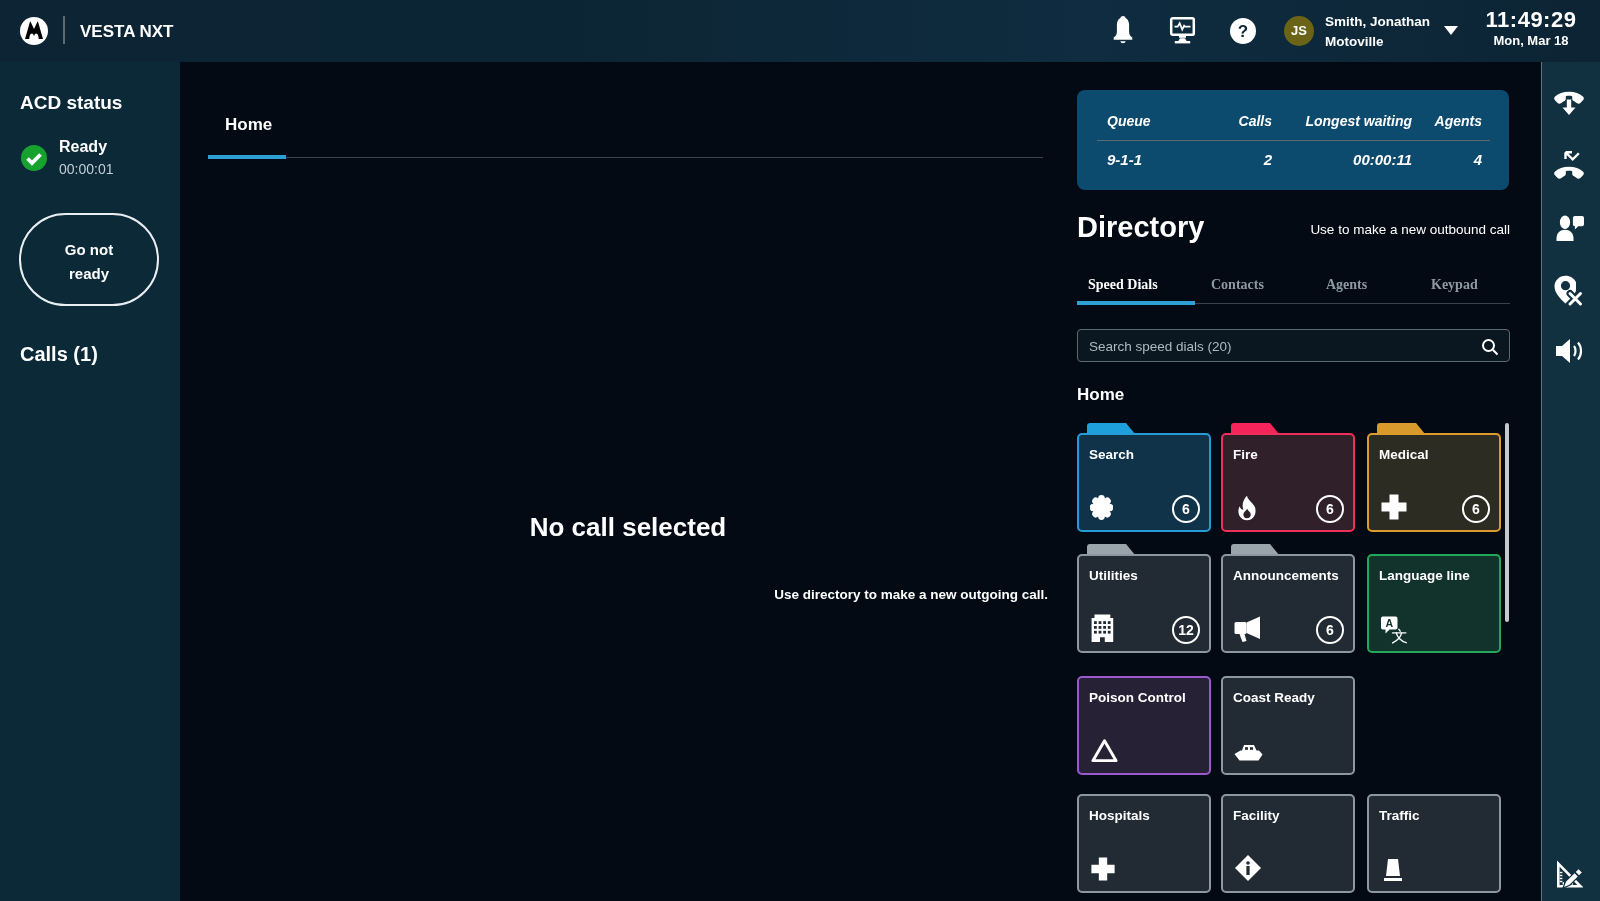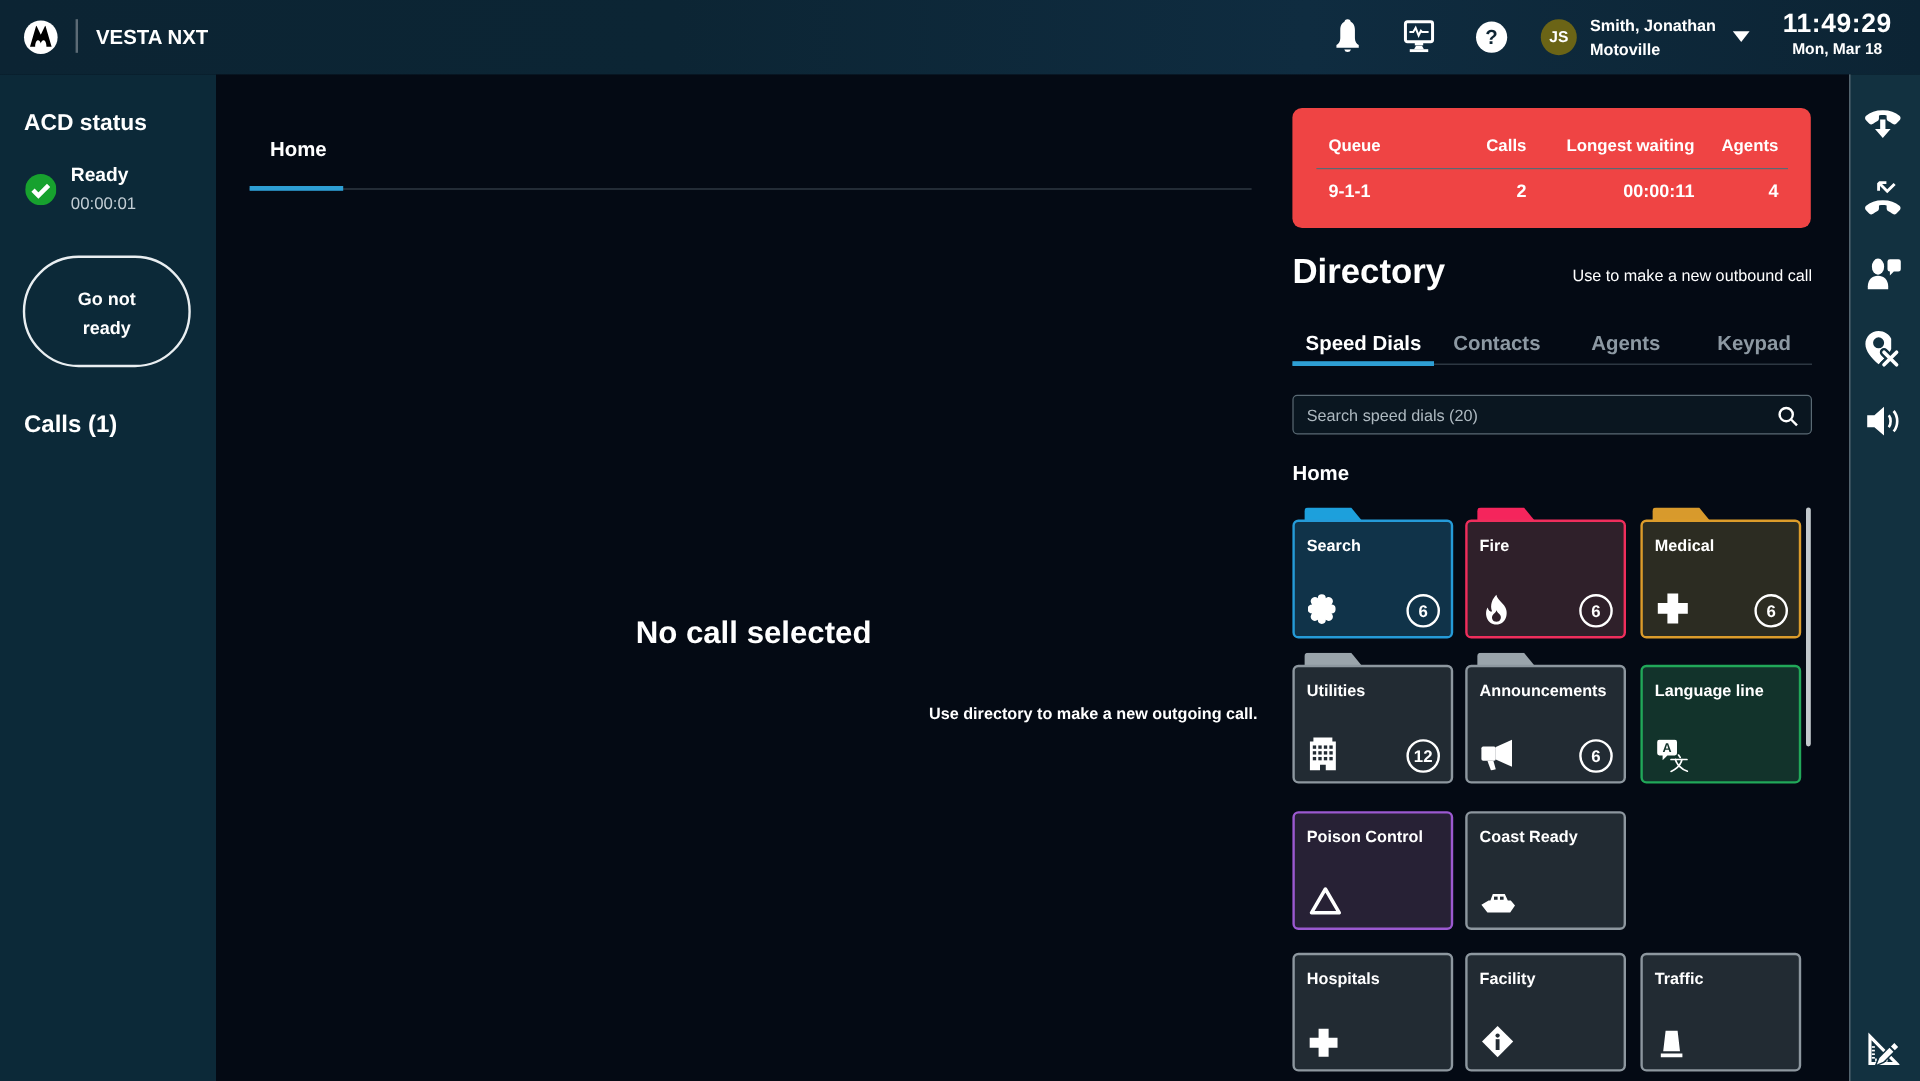--- a/index.html
+++ b/index.html
@@ -33,33 +33,33 @@
 #calls-h { position:absolute; left:20px; top:281px; color:#fff; font-size:20px; font-weight:bold; }
 
 
 #home-tab { position:absolute; left:225px; top:115px; color:#fff; font-size:17px; font-weight:bold; }
 #home-line { position:absolute; left:208px; top:157px; width:835px; height:1px; background:#39444f; }
 #home-under { position:absolute; left:208px; top:155px; width:78px; height:4px; background:#2e9fd4; }
 #nocall { position:absolute; left:208px; top:512px; width:840px; text-align:center; color:#fff; font-size:26px; font-weight:bold; }
 #nocall-s { position:absolute; left:208px; top:559px; width:840px; text-align:right; color:#fff; font-size:13.5px; font-weight:bold;margin-top:28px; }
 
 
-#queue { position:absolute; left:1077px; top:90px; width:432px; height:100px; background:#ef4444; border-radius:8px; color:#fff; }
+#queue { position:absolute; left:1077px; top:90px; width:432px; height:100px; background:#0c4a6e; border-radius:8px; color:#fff;font-style:italic; }
 #queue .hrow { position:absolute; top:23px; left:0; width:100%; font-size:14px; font-weight:bold; }
 #queue .drow { position:absolute; top:61px; left:0; width:100%; font-size:15px; font-weight:bold; }
 #queue .c1 { position:absolute; left:30px; }
 #queue .c2 { position:absolute; left:120px; width:75px; text-align:right; }
 #queue .c3 { position:absolute; left:210px; width:125px; text-align:right; }
 #queue .c4 { position:absolute; left:345px; width:60px; text-align:right; }
 #queue .div { position:absolute; left:20px; top:50px; width:393px; height:1px; background:#5a6a74; }
 
 
 #dir-h { position:absolute; left:1077px; top:211px; color:#fff; font-size:29px; font-weight:bold; }
 #dir-sub { position:absolute; right:90px; top:222px; color:#fff; font-size:13.5px; }
-#tabs { position:absolute; left:1077px; top:277px; width:433px; height:31px; color:#8d99a3; font-size:17px; font-weight:bold; }
+#tabs { position:absolute; left:1077px; top:277px; width:433px; height:31px; color:#8d99a3; font-size:14px; font-weight:bold;font-family:Liberation Serif, serif; }
 #tabs .t1 { position:absolute; left:11px; color:#fff; }
 #tabs .t2 { position:absolute; left:134px; }
 #tabs .t3 { position:absolute; left:249px; }
 #tabs .t4 { position:absolute; left:354px; }
 #tabs-line { position:absolute; left:1077px; top:303px; width:433px; height:1px; background:#39444f; }
 #tabs-under { position:absolute; left:1077px; top:301px; width:118px; height:4px; background:#2e9fd4; }
 #search { position:absolute; left:1077px; top:329px; width:433px; height:33px; border:1px solid #5a6a74; border-radius:4px; background:#0a1620; }
 #search .ph { position:absolute; left:11px; top:9px; color:#aeb9c0; font-size:13.5px; }
 #search svg { position:absolute; right:9px; top:7px; }
 #grid-h { position:absolute; left:1077px; top:385px; color:#fff; font-size:17px; font-weight:bold; }

